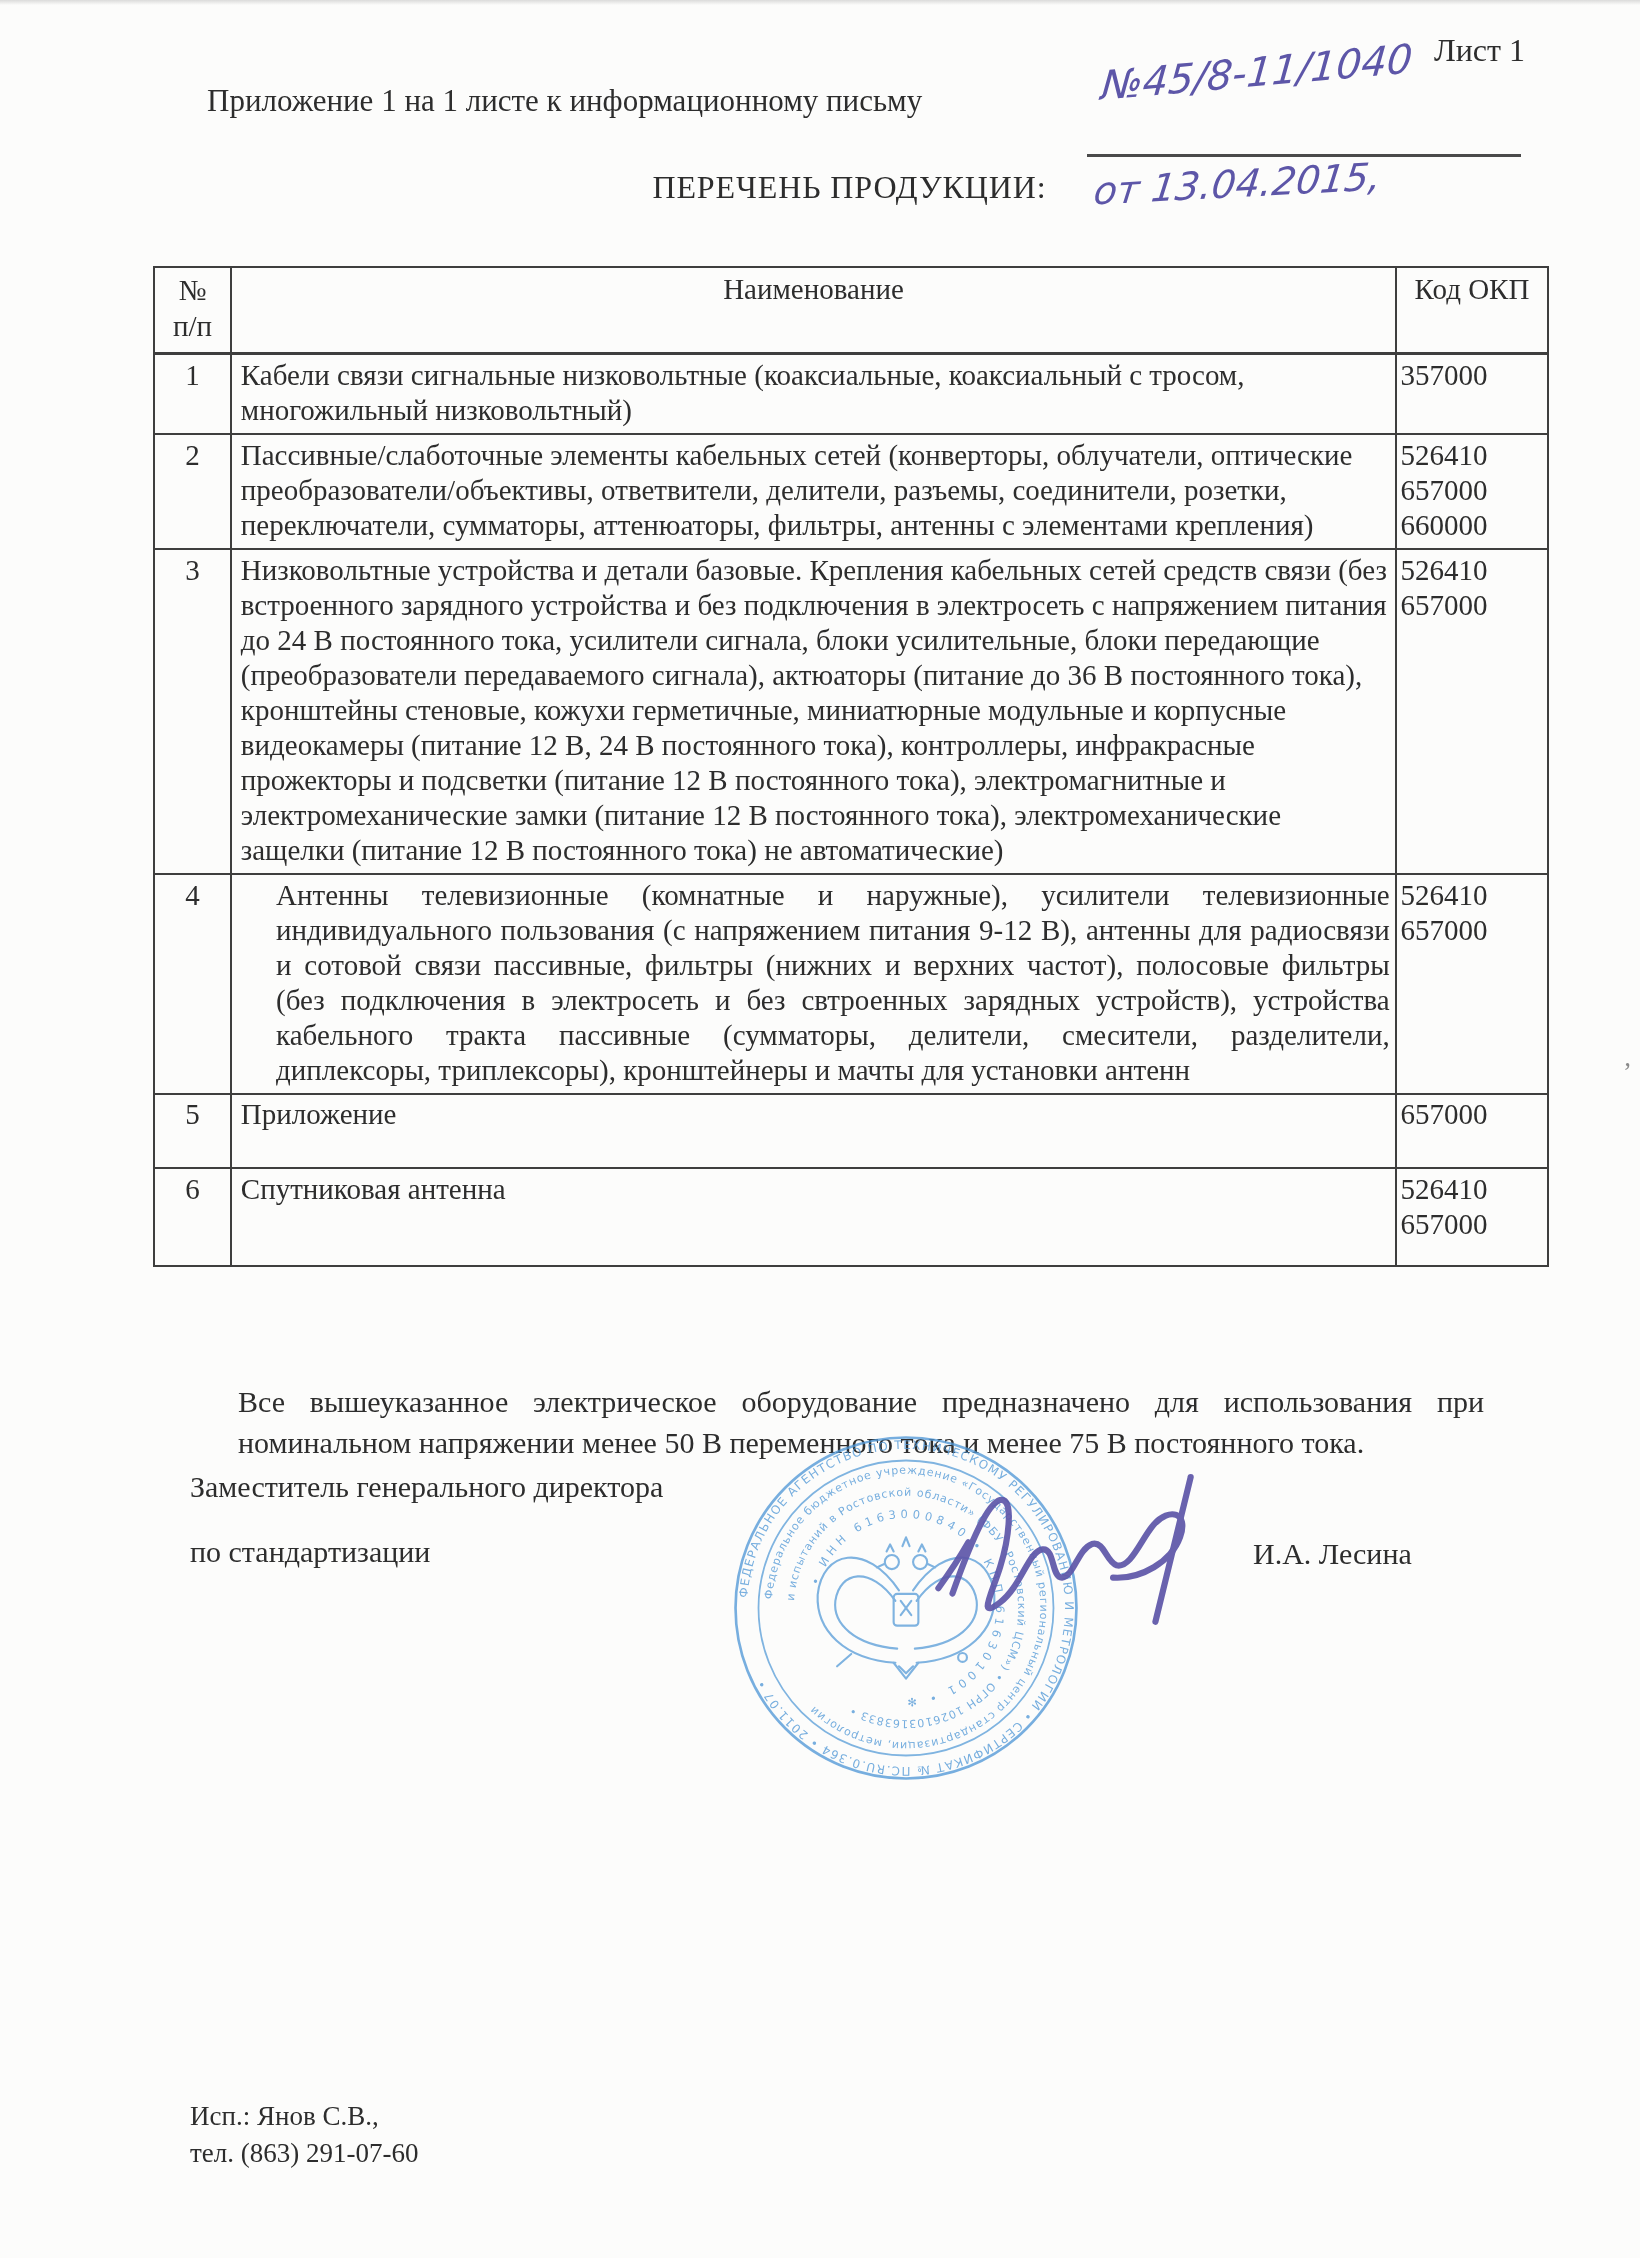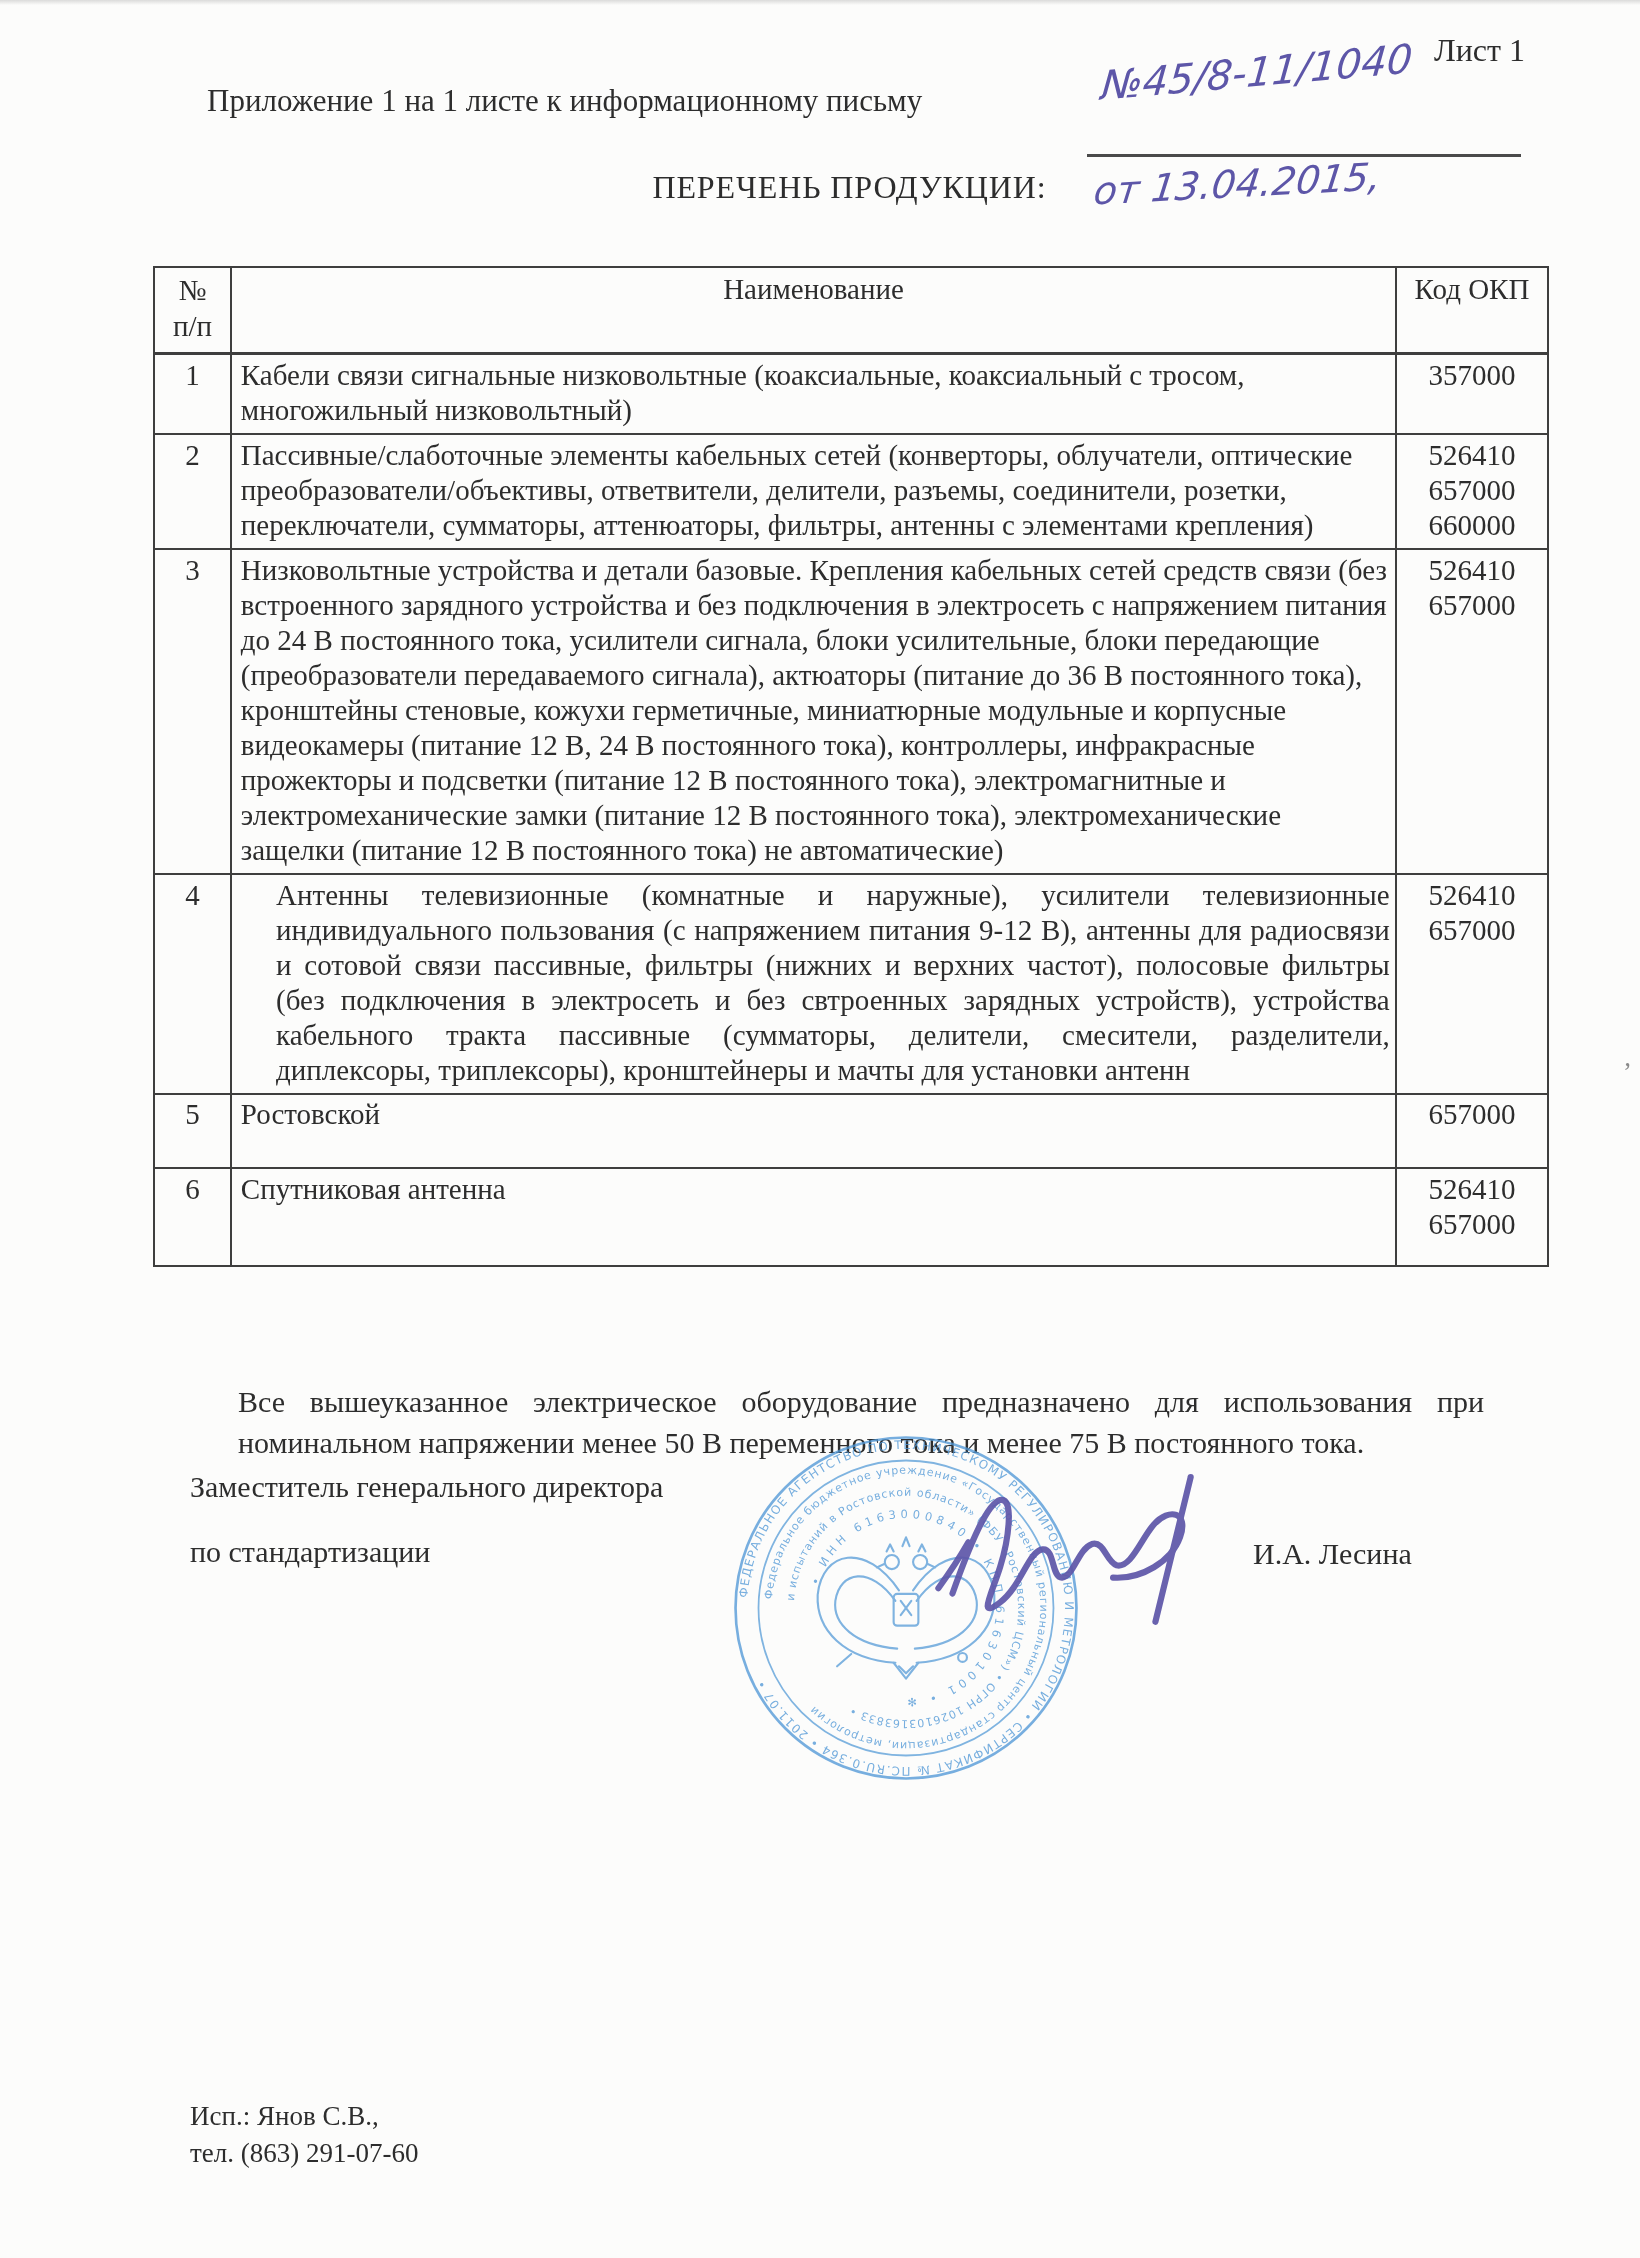--- a/index.html
+++ b/index.html
@@ -20,21 +20,21 @@
   .doc-title{position:absolute;left:153px;top:169px;width:1393px;text-align:center;font-size:32px;letter-spacing:0.9px;}
   .product-table{position:absolute;left:153px;top:266px;width:1393px;border-collapse:collapse;table-layout:fixed;
     font-size:29px;line-height:35px;}
   .product-table col.c-num{width:77px;}
   .product-table col.c-name{width:1165px;}
   .product-table col.c-code{width:152px;}
   .product-table th,.product-table td{border:2.6px solid var(--border);vertical-align:top;font-weight:normal;}
   .product-table thead th{border-bottom:3.5px solid var(--border);text-align:center;padding:3.5px 5.3px 8.8px 5.3px;}
   .product-table td{padding:2.6px 5.3px 5.3px 8.8px;}
   .product-table td.col-num{text-align:center;padding:2.6px 1.8px;}
-  .product-table td.col-code{text-align:center;padding:2.6px 3.5px;}
+  .product-table td.col-code{padding:2.6px 3.5px;}
   .product-table tr.justify td.col-name{text-align:justify;text-align-last:left;padding-left:44px;}
   .product-table tr:nth-child(5) td{padding-bottom:35px;}
   .product-table tr:nth-child(6) td{padding-bottom:23px;}
   .hdr-num div{line-height:36px;}
   .note{position:absolute;left:238px;top:1357px;width:1246px;font-size:30px;line-height:41px;
     text-align:justify;text-align-last:left;margin-top:24px;}
   .sig-pos1{position:absolute;left:190px;top:1470px;font-size:30px;}
   .sig-pos2{position:absolute;left:190px;top:1535px;font-size:30px;}
   .sig-name{position:absolute;left:1253px;top:1537px;font-size:30px;}
   .stamp-svg{position:absolute;left:732px;top:1434px;opacity:.9;}
@@ -101,21 +101,21 @@
         <tr class="justify">
           <td class="col-num">4</td>
           <td class="col-name">Антенны телевизионные (комнатные и наружные), усилители телевизионные индивидуального пользования (с напряжением питания 9-12 В), антенны для радиосвязи и сотовой связи пассивные, фильтры (нижних и верхних частот), полосовые фильтры (без подключения в электросеть и без свтроенных зарядных устройств), устройства кабельного тракта пассивные (сумматоры, делители, смесители, разделители, диплексоры, триплексоры), кронштейнеры и мачты для установки антенн</td>
           <td class="col-code">
             <div>526410</div>
             <div>657000</div>
           </td>
         </tr>
         <tr>
           <td class="col-num">5</td>
-          <td class="col-name">Ростовской</td>
+          <td class="col-name">Приложение</td>
           <td class="col-code">
             <div>657000</div>
           </td>
         </tr>
         <tr>
           <td class="col-num">6</td>
           <td class="col-name">Спутниковая антенна</td>
           <td class="col-code">
             <div>526410</div>
             <div>657000</div>

